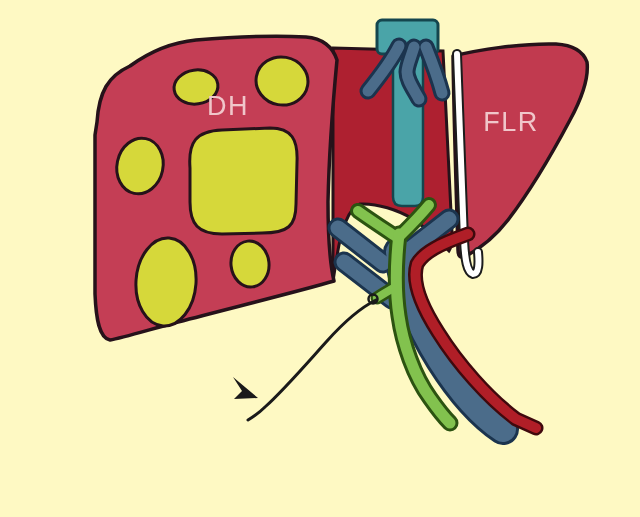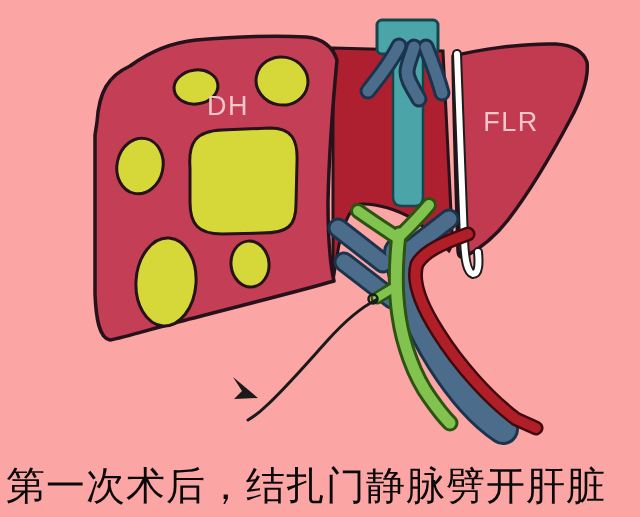--- a/index.html
+++ b/index.html
@@ -1,18 +1,18 @@
 <!DOCTYPE html>
 <html><head>
 <meta charset="utf-8">
 <style>
   html,body{margin:0;padding:0;}
   .stage{
     position:relative;width:640px;height:517px;
-    background:#fca5a5;overflow:hidden;
+    background:#fef9c3;overflow:hidden;
     font-family:"Liberation Sans","DejaVu Sans",sans-serif;
   }
   .stage svg{position:absolute;left:0;top:0;}
   .caption{
     position:absolute;left:6px;top:458px;width:630px;height:56px;
     font-family:"Liberation Serif","DejaVu Serif",serif;
     font-size:39px;line-height:56px;letter-spacing:1px;
     color:#0a0a0a;white-space:nowrap;
   }
   .fig-label{
@@ -105,14 +105,13 @@
     </g>
 
     <circle cx="373" cy="299" r="4.5" fill="none" stroke="#1a1a1a" stroke-width="2.5"></circle>
     <path fill="none" stroke-width="3" stroke-linecap="round" d="M 376 300 C 360 308 344 322 327 341 C 308 362 284 390 265 407 C 259 413 253 417 248 420" stroke="#1a1a1a"></path>
     <polygon points="258,398 233,377 242,391 234,399" fill="#1a1a1a"></polygon>
 
     <text class="fig-label" x="228" y="115" text-anchor="middle" fill="#f0c6ca">DH</text>
     <text class="fig-label" x="511" y="131" text-anchor="middle" fill="#f0c6ca">FLR</text>
   </svg>
 
-  <div class="caption">第一次术后，结扎门静脉劈开肝脏</div>
 </div>
 
 </body></html>

